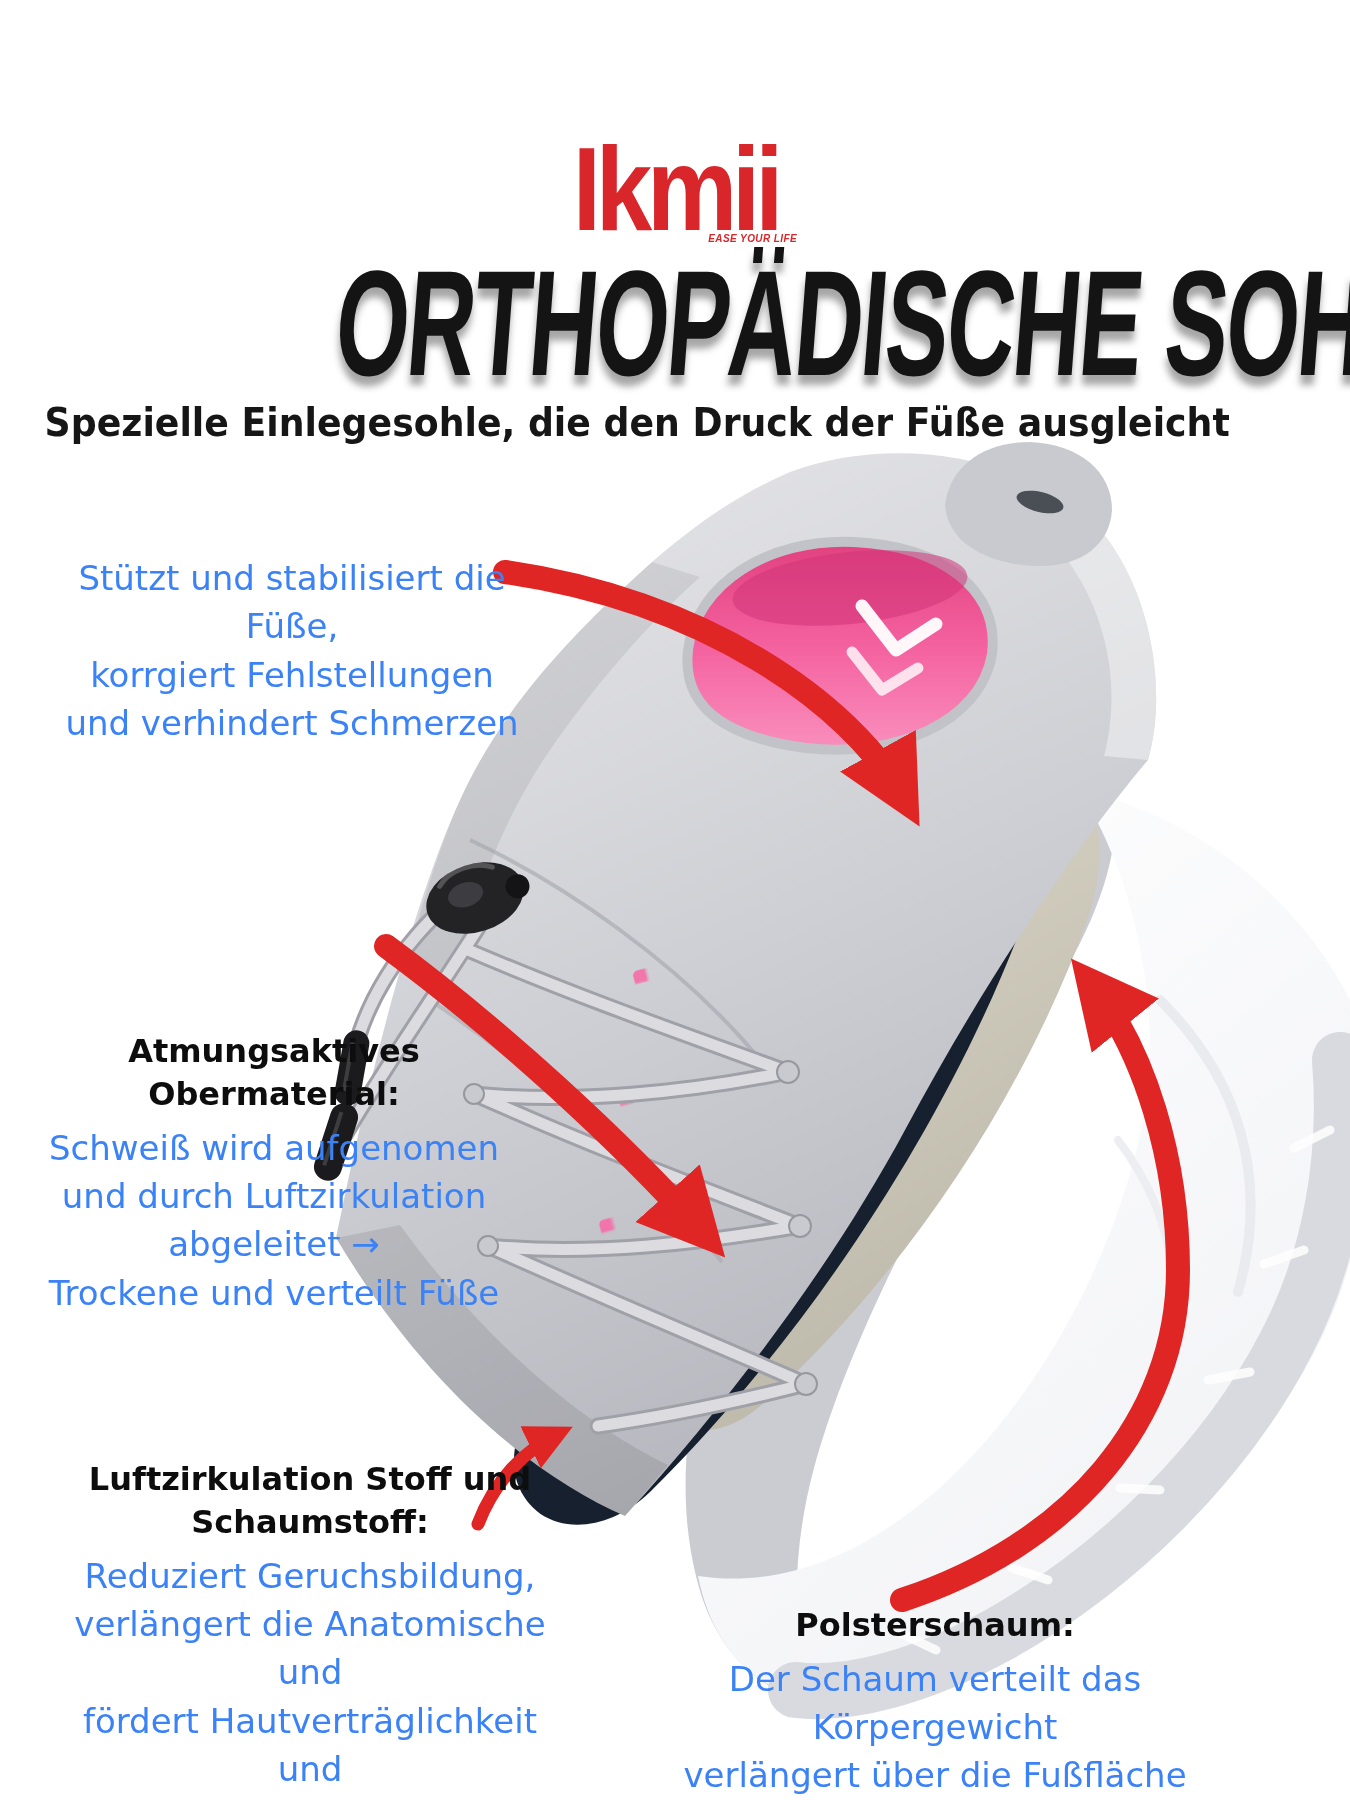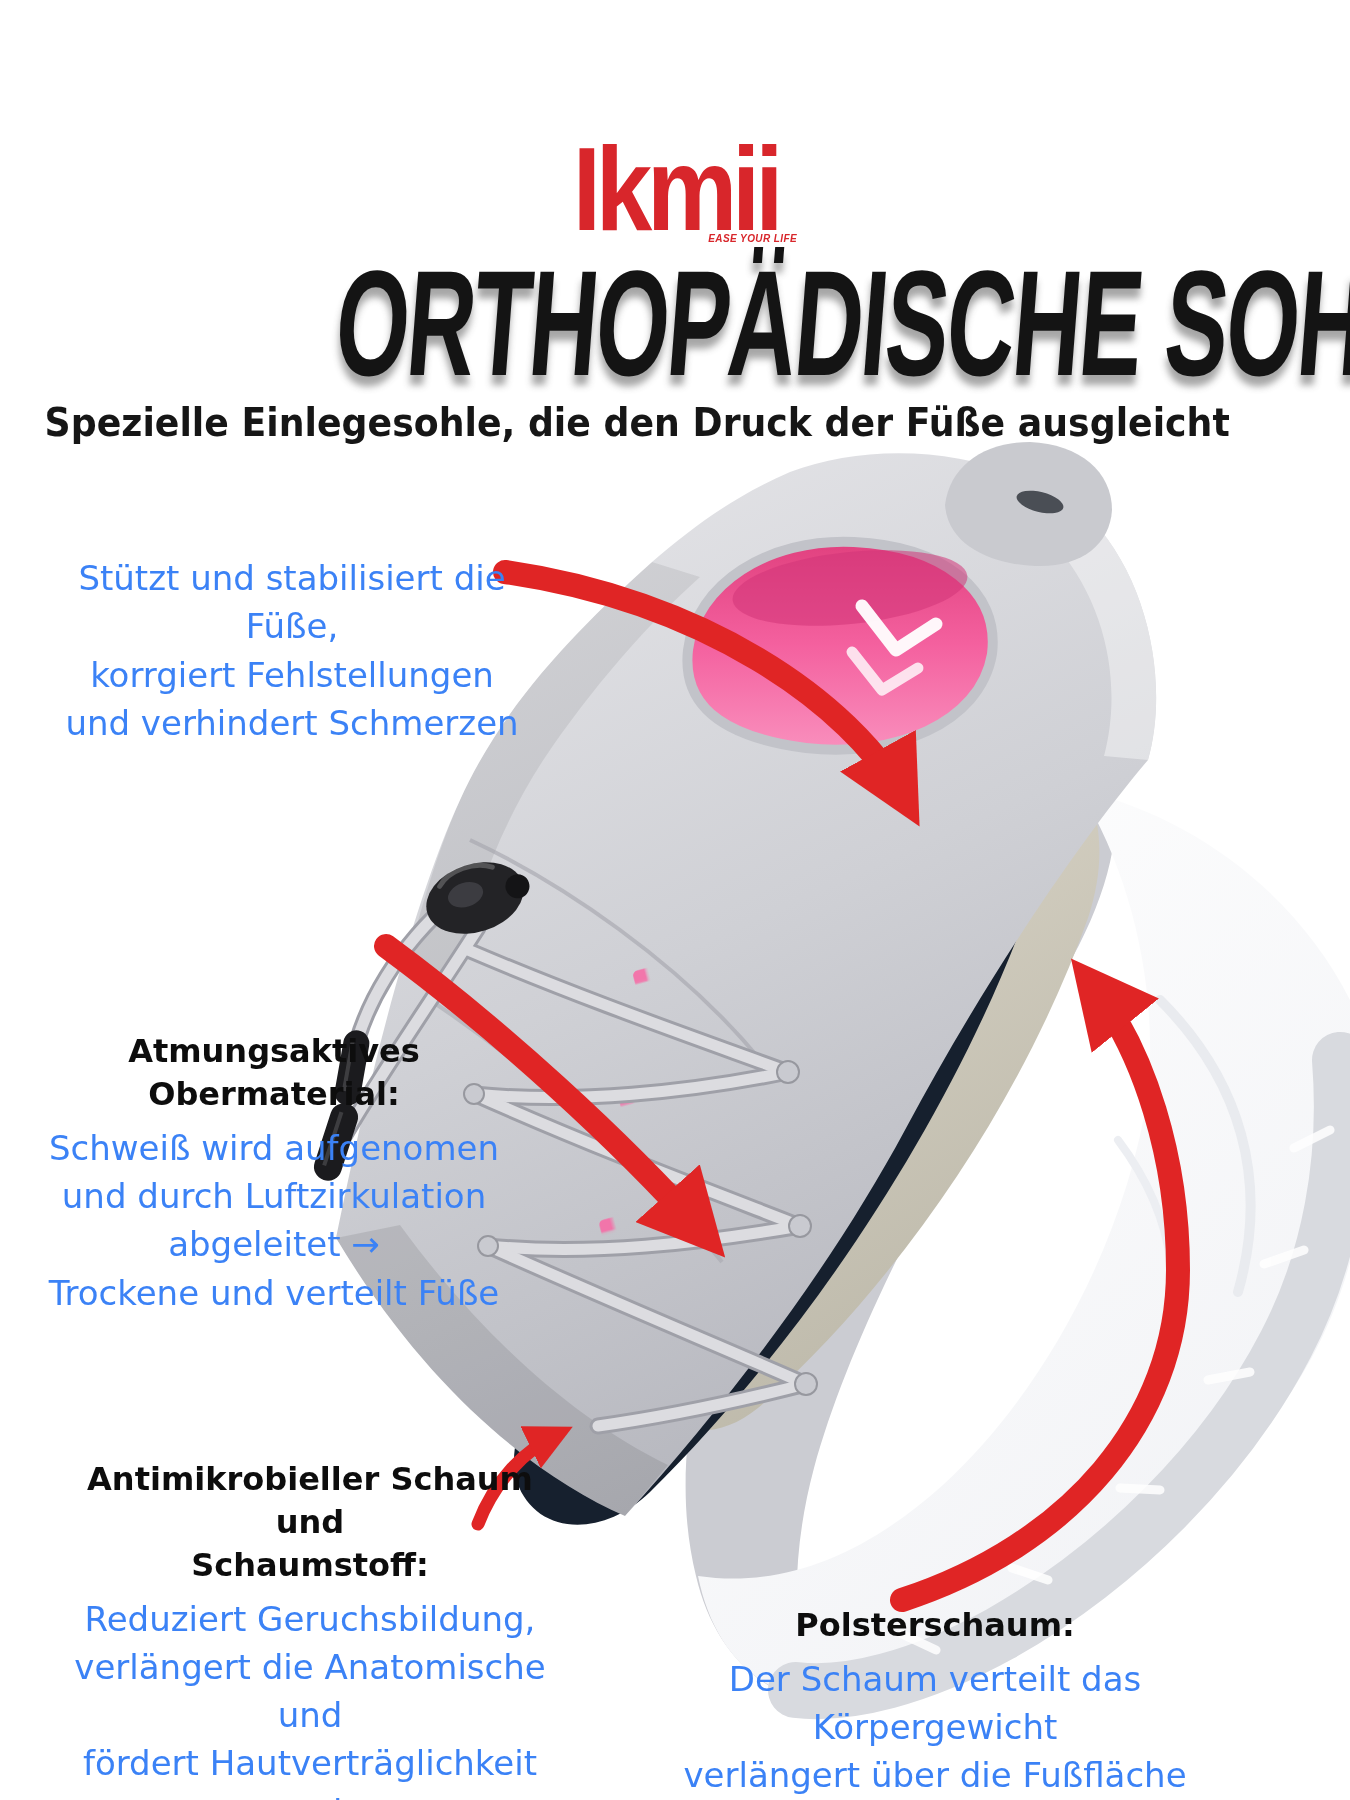--- a/index.html
+++ b/index.html
@@ -240,21 +240,21 @@
   <section class="feature f2">
     <h2>Atmungsaktives
 Obermaterial:</h2>
     <p>Schweiß wird aufgenomen
 und durch Luftzirkulation
 abgeleitet →
 Trockene und verteilt Füße</p>
   </section>
 
   <section class="feature f3">
-    <h2>Antimikrobieller Schaum und
+    <h2>Luftzirkulation Stoff und
 Schaumstoff:</h2>
     <p>Reduziert Geruchsbildung,
 verlängert die Anatomische und
 fördert Hautverträglichkeit und
 Hygiene</p>
   </section>
 
   <section class="feature f4">
     <h2>Polsterschaum:</h2>
     <p>Der Schaum verteilt das Körpergewicht

